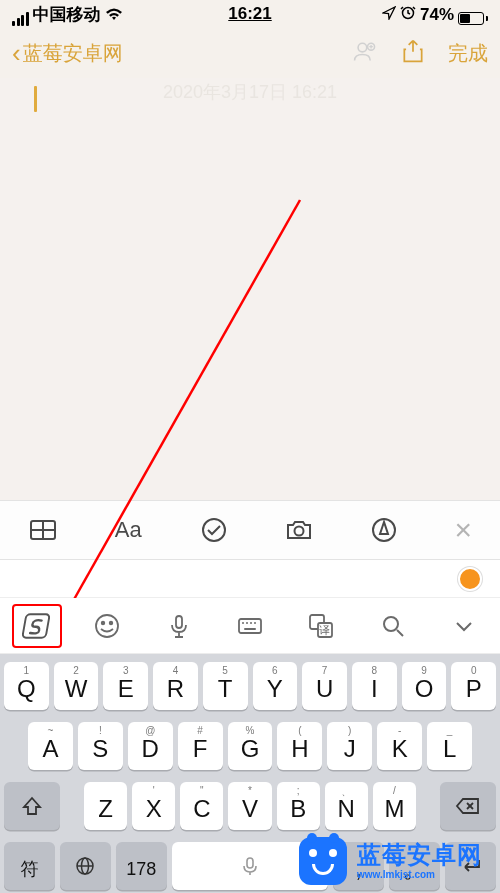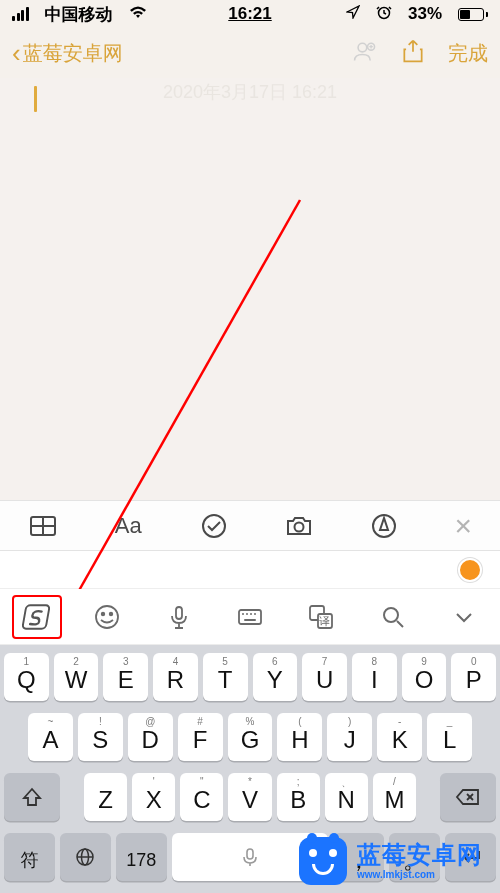--- a/index.html
+++ b/index.html
@@ -1,20 +1,20 @@
 <!DOCTYPE html>
 <html><head>
 <meta charset="utf-8">
 <style>
   * { margin: 0; padding: 0; box-sizing: border-box; font-family: -apple-system, "Helvetica Neue", Arial, sans-serif; }
   html, body { width: 500px; height: 893px; overflow: hidden; background: #f5f1ec; }
 
   
   .status-bar { height: 28px; display: flex; align-items: center; justify-content: space-between; padding: 0 12px; font-size: 17px; font-weight: 600; color: #000; }
-  .status-left, .status-right { display: flex; align-items: center; gap: 16px; }
+  .status-left, .status-right { display: flex; align-items: flex-end; gap: 4px; }
   .status-center { position: absolute; left: 50%; transform: translateX(-50%); text-decoration: underline; }
   .signal-bars { display: inline-flex; align-items: flex-end; gap: 1.5px; }
   .signal-bars span { width: 3px; background: #000; border-radius: 1px; }
   .signal-bars span:nth-child(1){height:5px}.signal-bars span:nth-child(2){height:8px}.signal-bars span:nth-child(3){height:11px}.signal-bars span:nth-child(4){height:14px}
   .wifi-icon, .alarm-icon { display: inline-block; }
   .battery { display: inline-flex; align-items: center; gap: 2px; }
   .battery-body { width: 26px; height: 13px; border: 1.5px solid #000; border-radius: 3px; position: relative; }
   .battery-fill { position: absolute; left: 1px; top: 1px; bottom: 1px; width: 42%; background: #000; border-radius: 1px; }
   .battery-tip { width: 2px; height: 5px; background: #000; border-radius: 0 1px 1px 0; }
 
@@ -29,21 +29,21 @@
 
   
   .note-area { position: relative; height: 422px; background: #f5f1ee; }
   .faded-meta { position: absolute; top: 2px; left: 50%; transform: translateX(-50%); color: #e9e5e0; font-size: 18px; white-space: nowrap; }
   .cursor { position: absolute; left: 34px; top: 8px; width: 2.5px; height: 26px; background: #e0ab3e; border-radius: 1px; }
 
   
   .arrow-svg { position: absolute; pointer-events: none; }
 
   
-  .format-bar { height: 51px; background: #fdfdfd; border-top: 1px solid #e3e3e3; border-bottom: 1px solid #e3e3e3; display: flex; align-items: center; justify-content: space-between; padding: 13px 28px; }
+  .format-bar { height: 60px; background: #fdfdfd; border-top: 1px solid #e3e3e3; border-bottom: 1px solid #e3e3e3; display: flex; align-items: center; justify-content: space-between; padding: 13px 28px; }
   .format-icon { width: 30px; height: 30px; display: flex; align-items: center; justify-content: center; color: #4a4a4a; }
   .format-close { color: #b4b4b4; font-size: 30px; font-weight: 300; }
 
   
   .emoji-strip { height: 38px; background: #ffffff; display: flex; align-items: center; justify-content: flex-end; padding-right: 18px; border-bottom: 1px solid #eee; }
   .emoji-strip .emoji { width: 24px; height: 24px; background: #f7941d; border-radius: 50%; border: 2px solid #fff; box-shadow: 0 0 0 1px #ddd; }
 
   
   .ime-bar { height: 56px; background: #ffffff; display: flex; align-items: center; border-bottom: 1px solid #ececec; position: relative; }
   .ime-cell { flex: 1; display: flex; align-items: center; justify-content: center; color: #6b6b6b; }
@@ -102,21 +102,21 @@
     </div>
     <div class="status-center">16:21</div>
     <div class="status-right">
       <span><svg width="14" height="14" viewBox="0 0 14 14">
             <path d="M1 7 L13 1 L7 13 L6.5 7.5 Z" fill="none" stroke="#000" stroke-width="1.3"></path>
           </svg></span>
       <span class="alarm-icon"><svg width="16" height="16" viewBox="0 0 16 16">
             <circle cx="8" cy="9" r="5.5" fill="none" stroke="#000" stroke-width="1.5"></circle>
             <path d="M8 6 V9 L10 10 M3 3 L1 5 M13 3 L15 5" stroke="#000" stroke-width="1.5" fill="none"></path>
           </svg></span>
-      <span>33%</span>
+      <span>74%</span>
       <span class="battery">
         <span class="battery-body">
             <span class="battery-fill"></span>
           </span>
           <span class="battery-tip"></span>
       </span>
     </div>
   </div>
 
   <div class="nav-bar">

